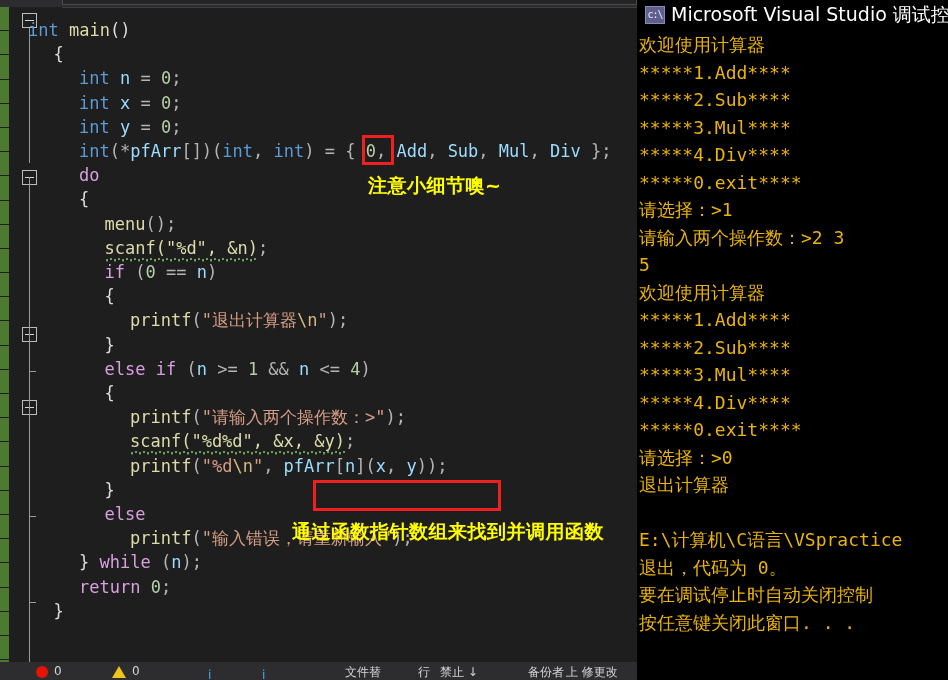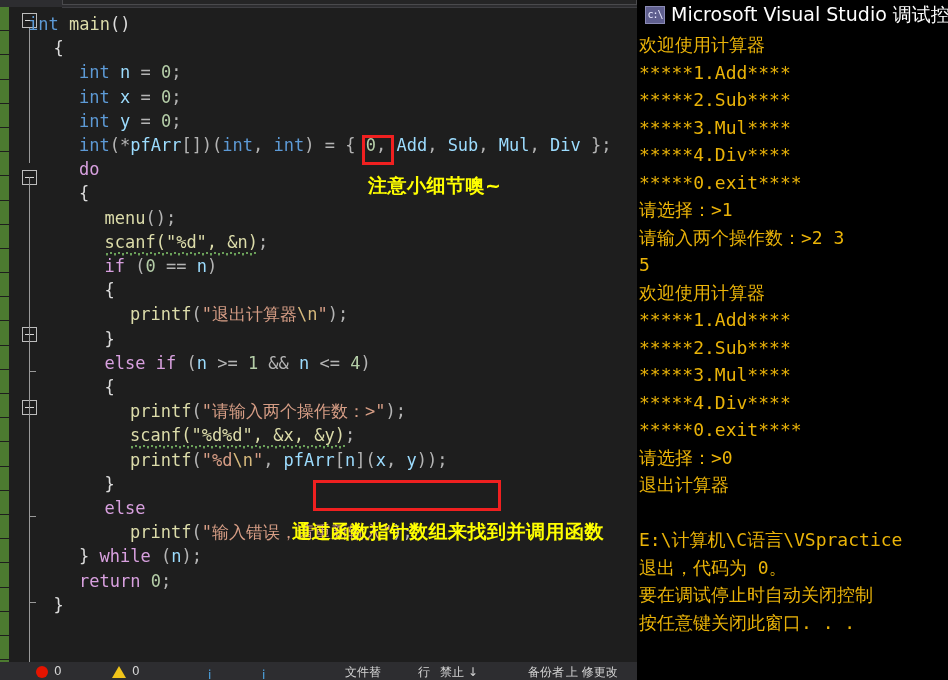--- a/index.html
+++ b/index.html
@@ -47,21 +47,21 @@
   }
   .fold-box::after{
     content:"";position:absolute;left:2px;top:6px;width:9px;height:1px;background:#d6d6d6;
   }
   .fold-tick{
     position:absolute;left:20px;width:7px;height:1px;background:#9a9a9a;
   }
 
   
   .code{
-    position:absolute;left:0;top:7px;width:637px;height:500px;
+    position:absolute;left:0;top:13px;width:637px;height:500px;
     font-family:"DejaVu Sans Mono","Liberation Mono",monospace;
     font-size:17px;line-height:24.2px;white-space:pre;
     color:#dcdcdc;
   }
   .ln{position:absolute;left:28px;height:24.2px;white-space:pre;}
   .kw   {color:#5d9ad6;}      
   .kw2  {color:#d8a0df;}      
   .fn   {color:#dcdcaa;}      
   .var  {color:#9cdcfe;}      
   .num  {color:#b5cea8;}      

